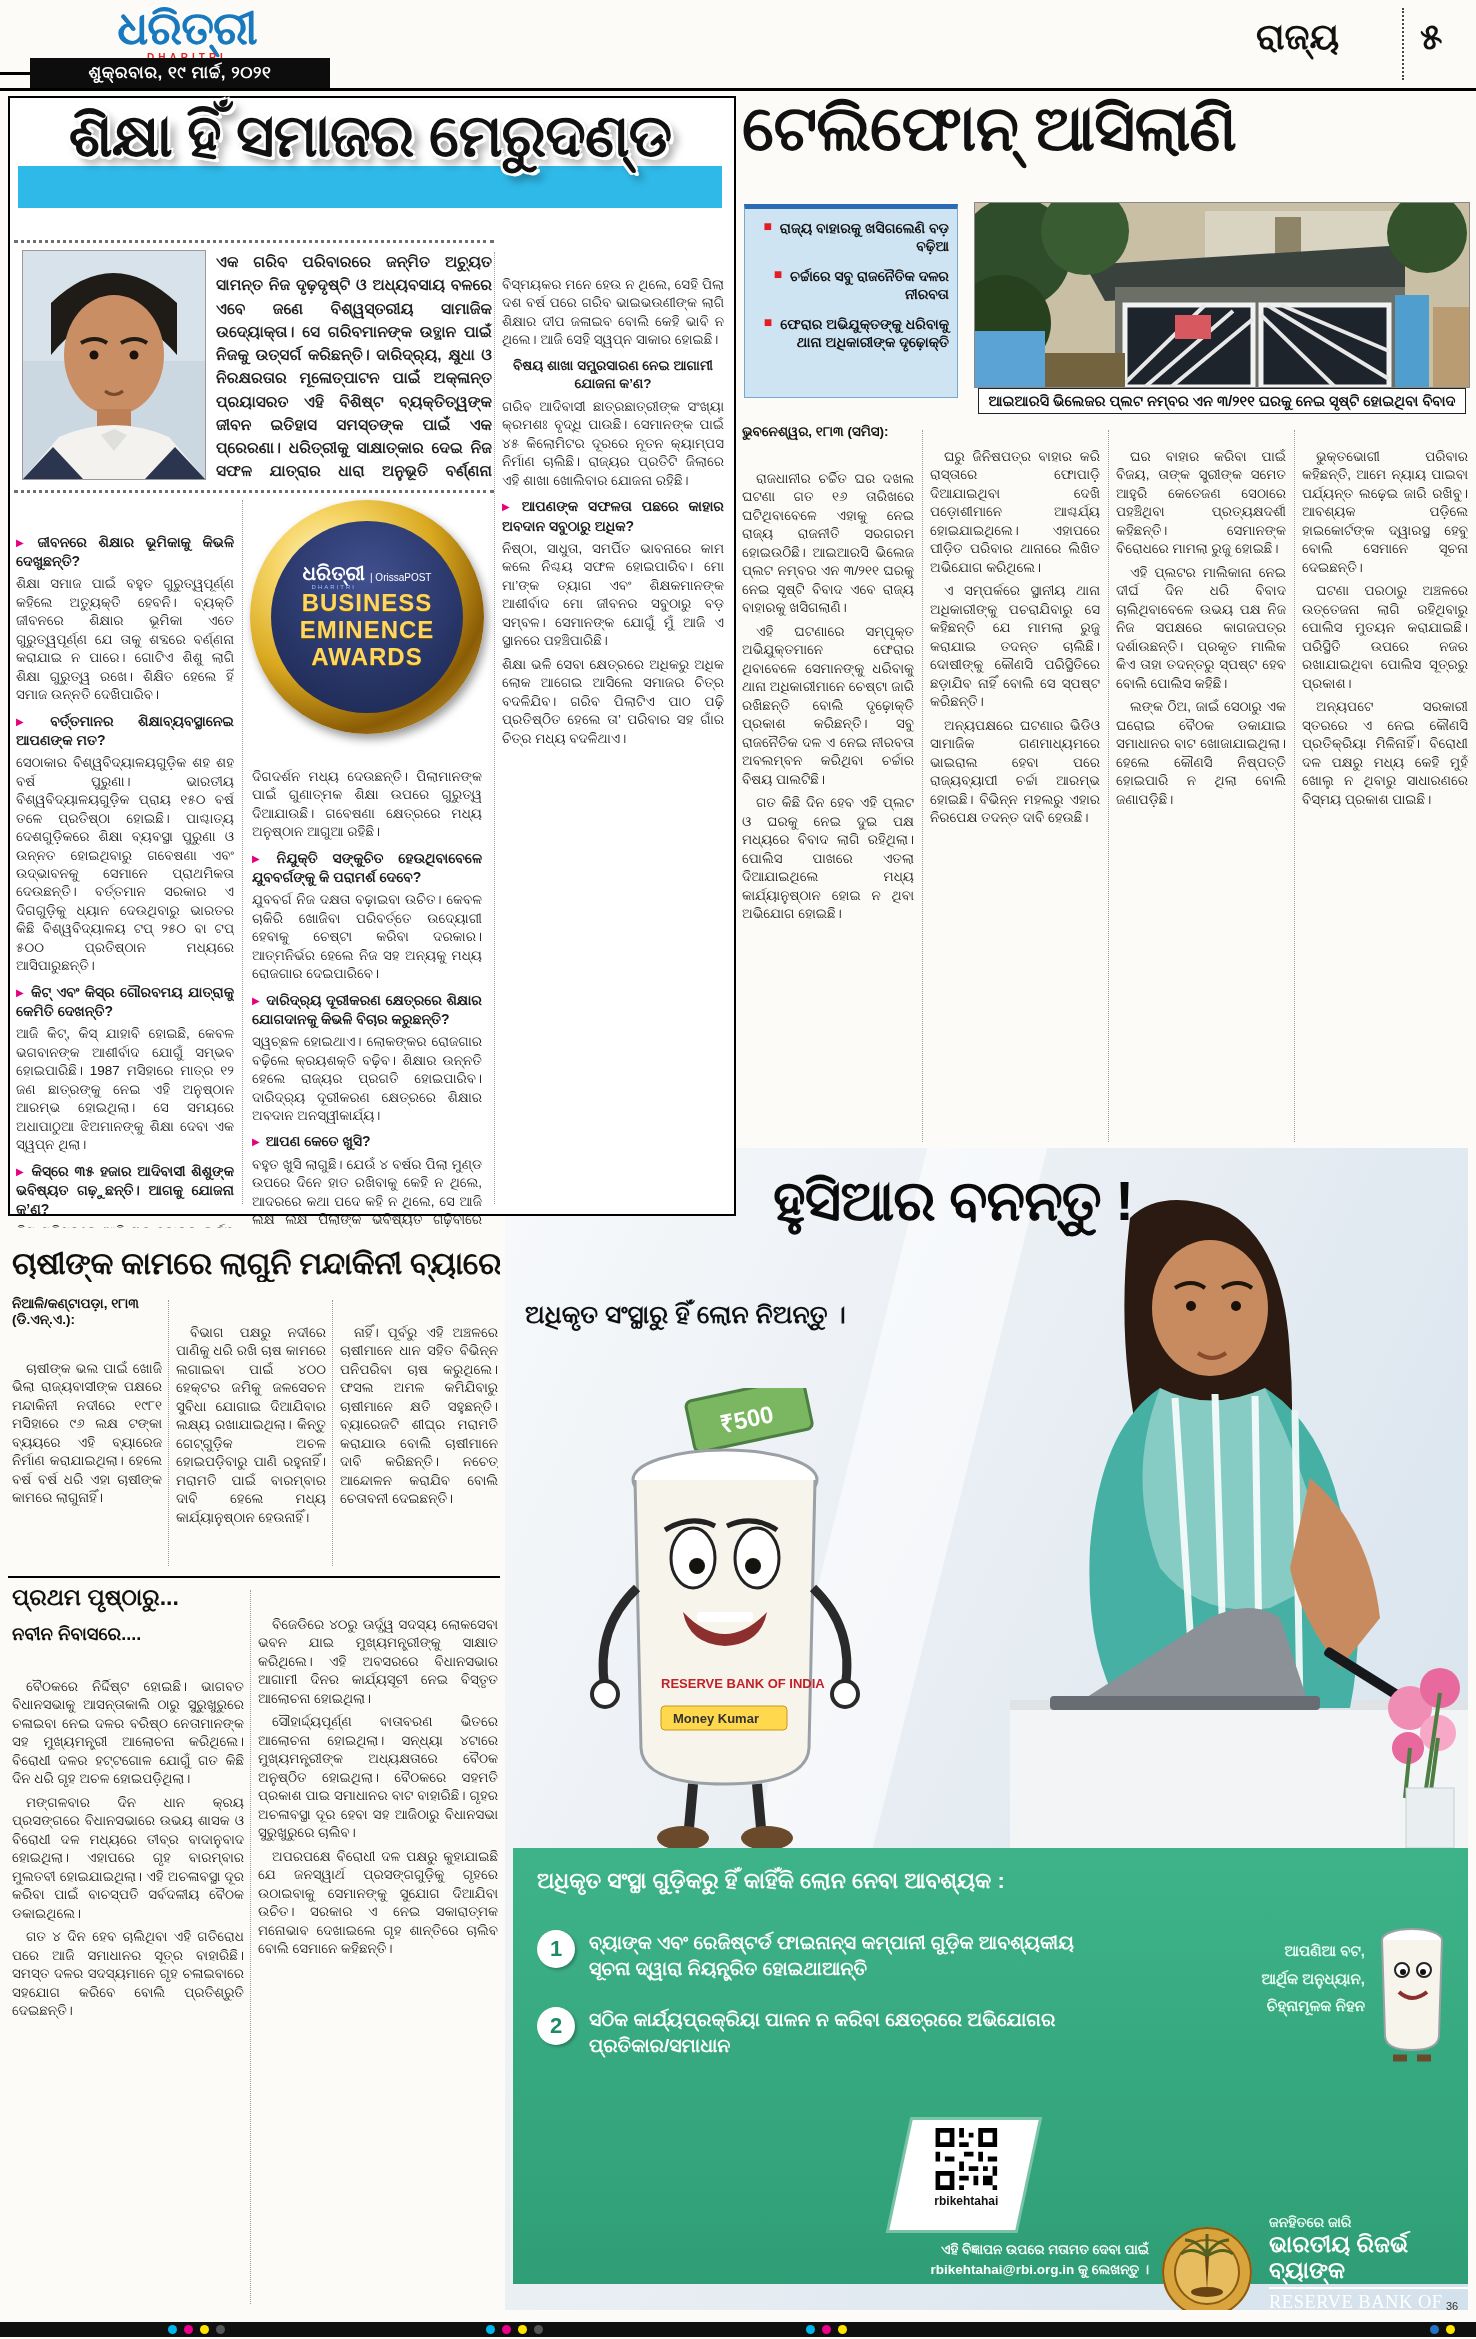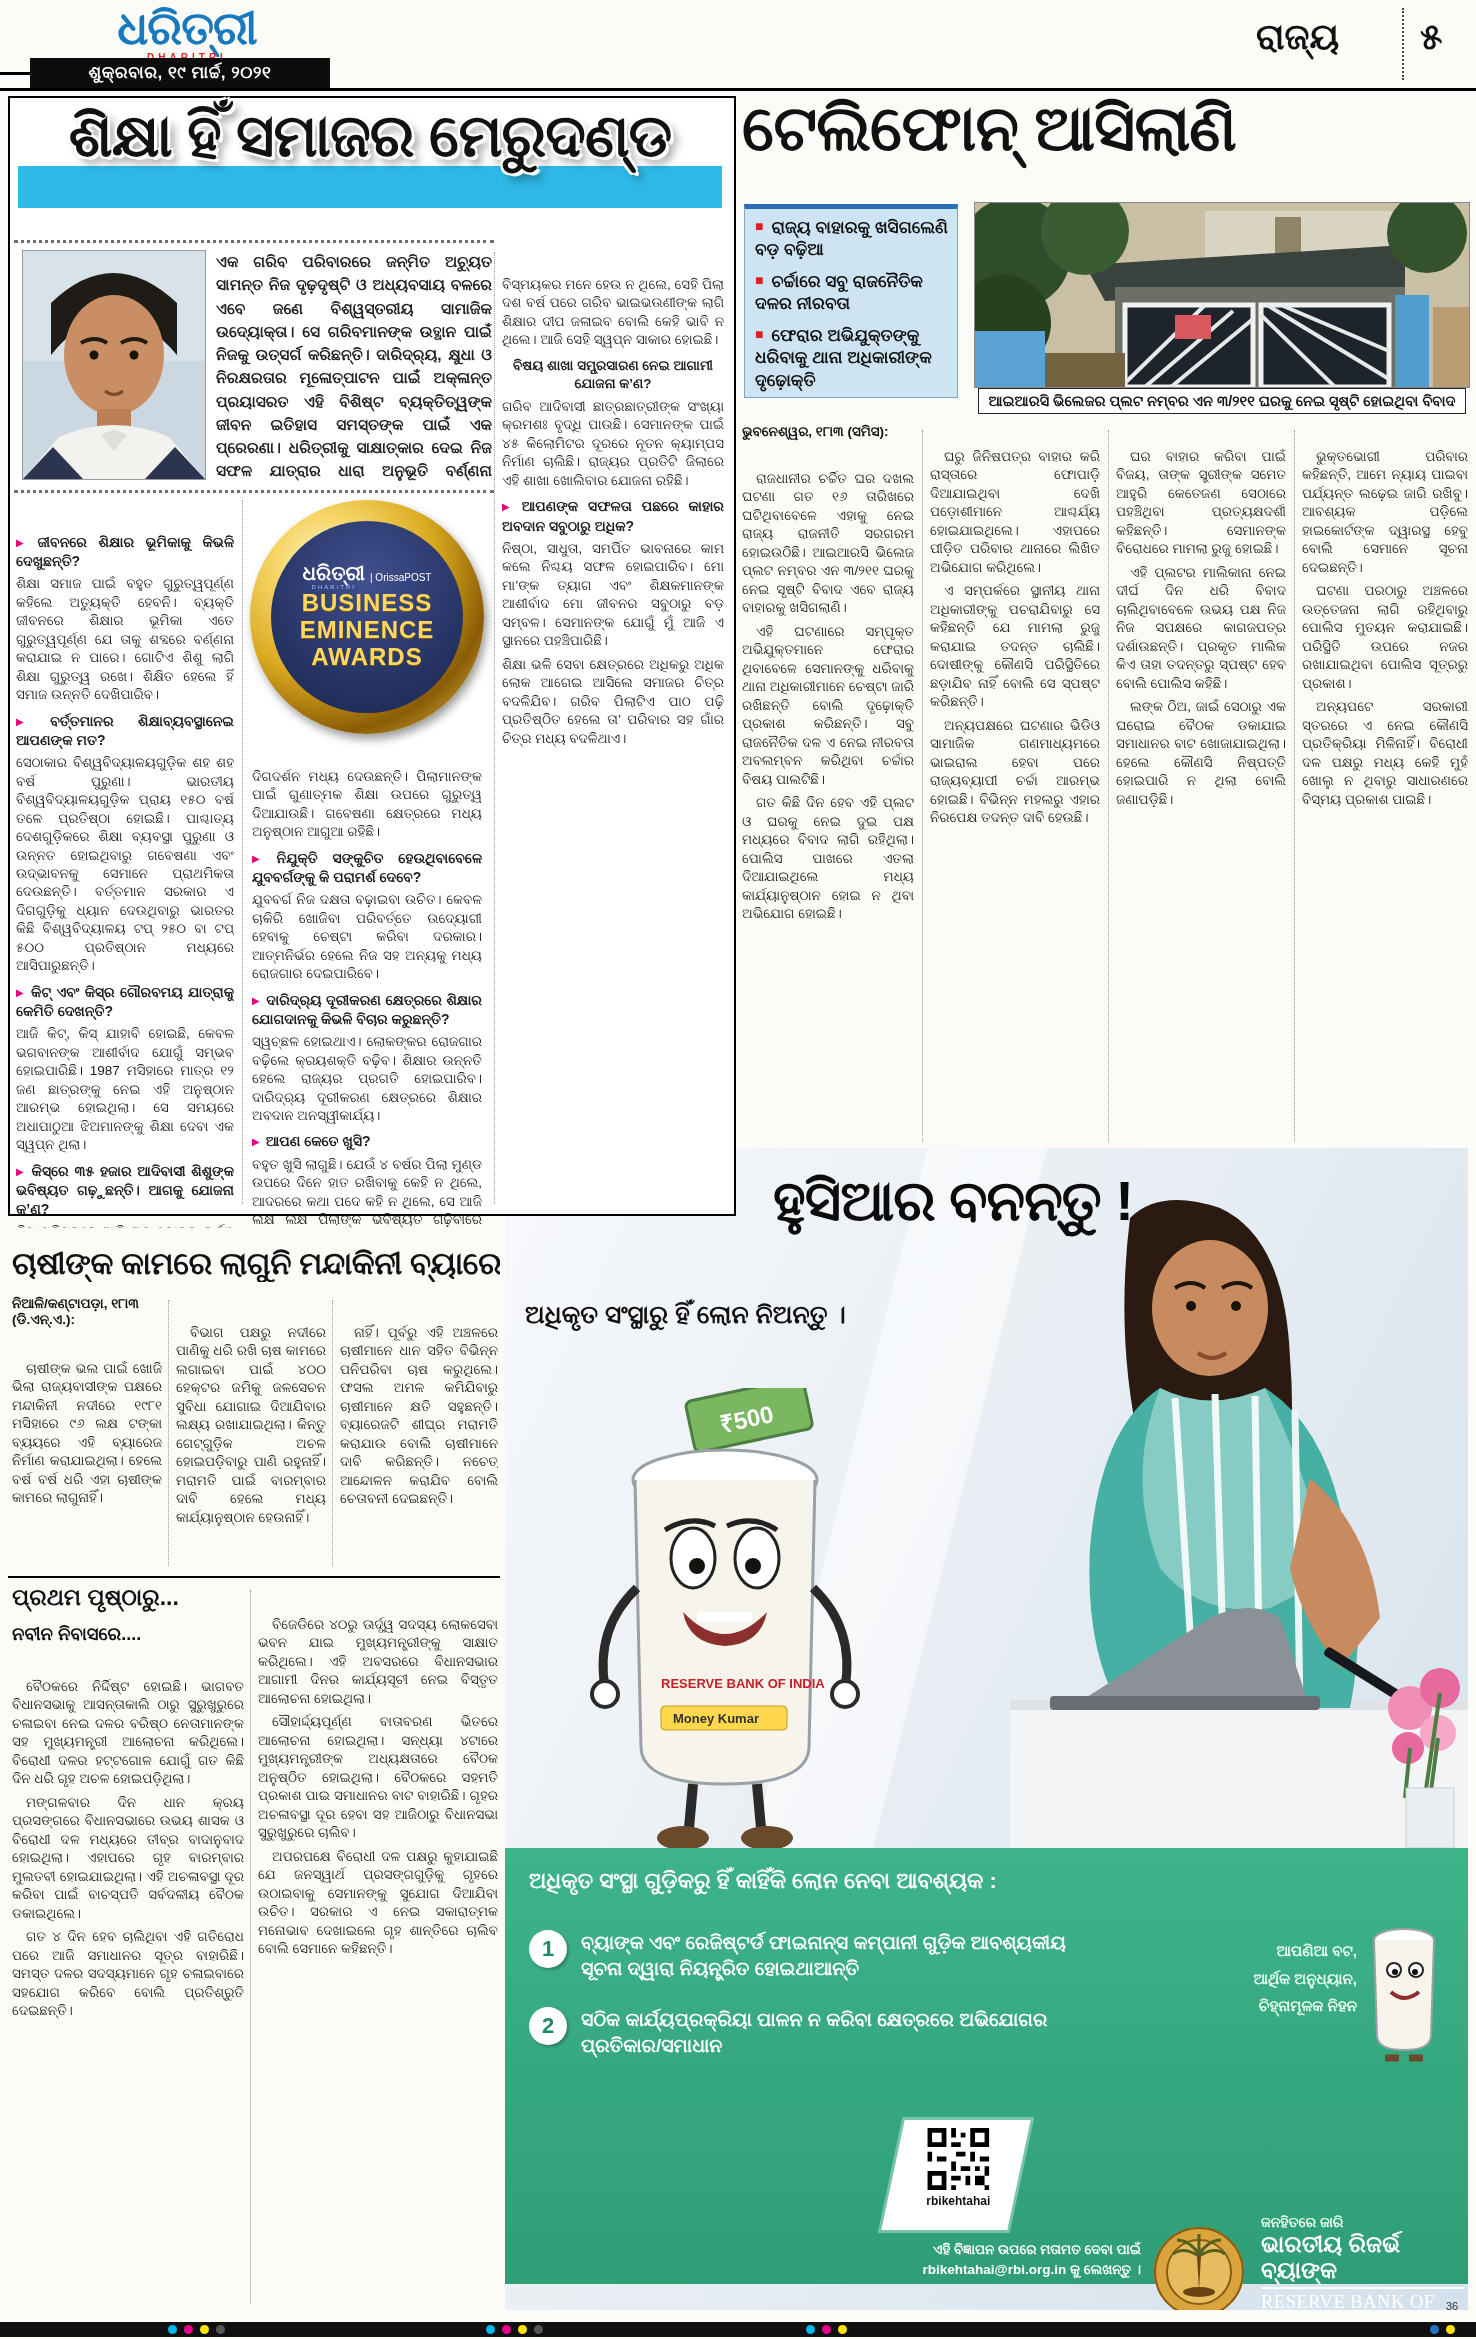--- a/index.html
+++ b/index.html
@@ -7,21 +7,21 @@
         font-family:"Liberation Sans","DejaVu Sans",sans-serif;color:#111;overflow:hidden;}
   .abs{position:absolute;}
   .body-text{font-size:13.5px;line-height:1.37;text-align:justify;color:#1c1c1c;overflow:hidden;margin-top:24px;}
   .para{margin:0 0 5px 0;text-indent:14px;}
   .a-block{margin:0 0 5px 0;}
   .q-block{font-weight:bold;font-size:14px;margin:7px 0 4px 0;text-indent:0;}
   .q-arrow{color:#e6007e;font-size:10px;margin-right:6px;vertical-align:1px;}
   .qc-block{font-weight:bold;text-align:center;margin:7px 0 4px 0;}
   .dotted-v{border-left:1px dotted #9b9b9b;}
   .dotted-h{border-top:3px dotted #6f6f6f;}
-  .bullets .para{font-size:17px;font-weight:bold;line-height:1.32;text-align:left;text-indent:0;margin-bottom:9px;color:#101010;}
+  .bullets .para{font-size:14px;font-weight:bold;line-height:1.32;text-align:right;text-indent:0;margin-bottom:9px;color:#101010;}
   .bullets .para::before{content:"■";color:#e11e26;font-size:14px;margin-right:8px;vertical-align:2px;}
   .lead-headline{font-size:59px;font-weight:bold;text-align:center;letter-spacing:-1px;
      text-shadow:3px 3px 0 #fff,-2px -2px 0 #fff,2px -2px 0 #fff,-2px 2px 0 #fff,6px 7px 9px rgba(0,0,0,.45);}
   .phone-headline{font-size:63px;font-weight:bold;letter-spacing:-1px;}
   .intro-text{font-size:15.5px;font-weight:bold;line-height:1.5;text-align:justify;color:#222;}
   .caption{font-size:14.5px;font-weight:bold;text-align:center;background:#fff;border:1px solid #222;line-height:24px;}
   .datebar{background:#0d0d0d;color:#fff;font-size:17px;font-weight:bold;text-align:center;line-height:30px;letter-spacing:.5px;}
   .dateline{font-weight:bold;font-size:13.5px;}
   .mid-headline{font-size:31px;font-weight:bold;white-space:nowrap;letter-spacing:-.5px;}
   .kicker{font-size:23px;font-weight:bold;}
@@ -255,21 +255,21 @@
       <text x="108" y="335" font-size="13" font-weight="bold" fill="#333" font-family="Liberation Sans, sans-serif">Money Kumar</text>
       <path d="M72,200 Q30,240 40,300" stroke="#2a2a2a" stroke-width="9" fill="none"></path>
       <circle cx="40" cy="306" r="13" fill="#ffffff" stroke="#2a2a2a" stroke-width="4"></circle>
       <path d="M248,200 Q290,240 280,300" stroke="#2a2a2a" stroke-width="9" fill="none"></path>
       <circle cx="280" cy="306" r="13" fill="#ffffff" stroke="#2a2a2a" stroke-width="4"></circle>
       <path d="M128,396 L124,440 M192,396 L196,440" stroke="#2a2a2a" stroke-width="10"></path>
       <ellipse cx="118" cy="450" rx="26" ry="12" fill="#6b4a2c"></ellipse>
       <ellipse cx="202" cy="450" rx="26" ry="12" fill="#6b4a2c"></ellipse>
     </svg>
 
-    <div class="abs" style="left:0;top:700px;width:963px;height:436px;background:linear-gradient(180deg,#3eb389 0%,#2f9e76 100%);">
+    <div class="abs" style="left:8px;top:700px;width:963px;height:436px;background:linear-gradient(180deg,#3eb389 0%,#2f9e76 100%);">
       <div class="abs green-header" style="left:24px;top:20px;width:640px;">ଅଧିକୃତ ସଂସ୍ଥା ଗୁଡ଼ିକରୁ ହିଁ କାହିଁକି ଲୋନ ନେବା ଆବଶ୍ୟକ :</div>
       <div class="abs" style="left:24px;top:82px;width:560px;">
           <div class="point-row">
             <span class="point-num">1</span>
             <span class="point-text">ବ୍ୟାଙ୍କ ଏବଂ ରେଜିଷ୍ଟର୍ଡ ଫାଇନାନ୍ସ କମ୍ପାନୀ ଗୁଡ଼ିକ ଆବଶ୍ୟକୀୟ ସୂଚନା ଦ୍ୱାରା ନିୟନ୍ତ୍ରିତ ହୋଇଥାଆନ୍ତି</span>
           </div>
           <div class="point-row">
             <span class="point-num">2</span>
             <span class="point-text">ସଠିକ କାର୍ଯ୍ୟପ୍ରକ୍ରିୟା ପାଳନ ନ କରିବା କ୍ଷେତ୍ରରେ ଅଭିଯୋଗର ପ୍ରତିକାର/ସମାଧାନ</span>
           </div>

